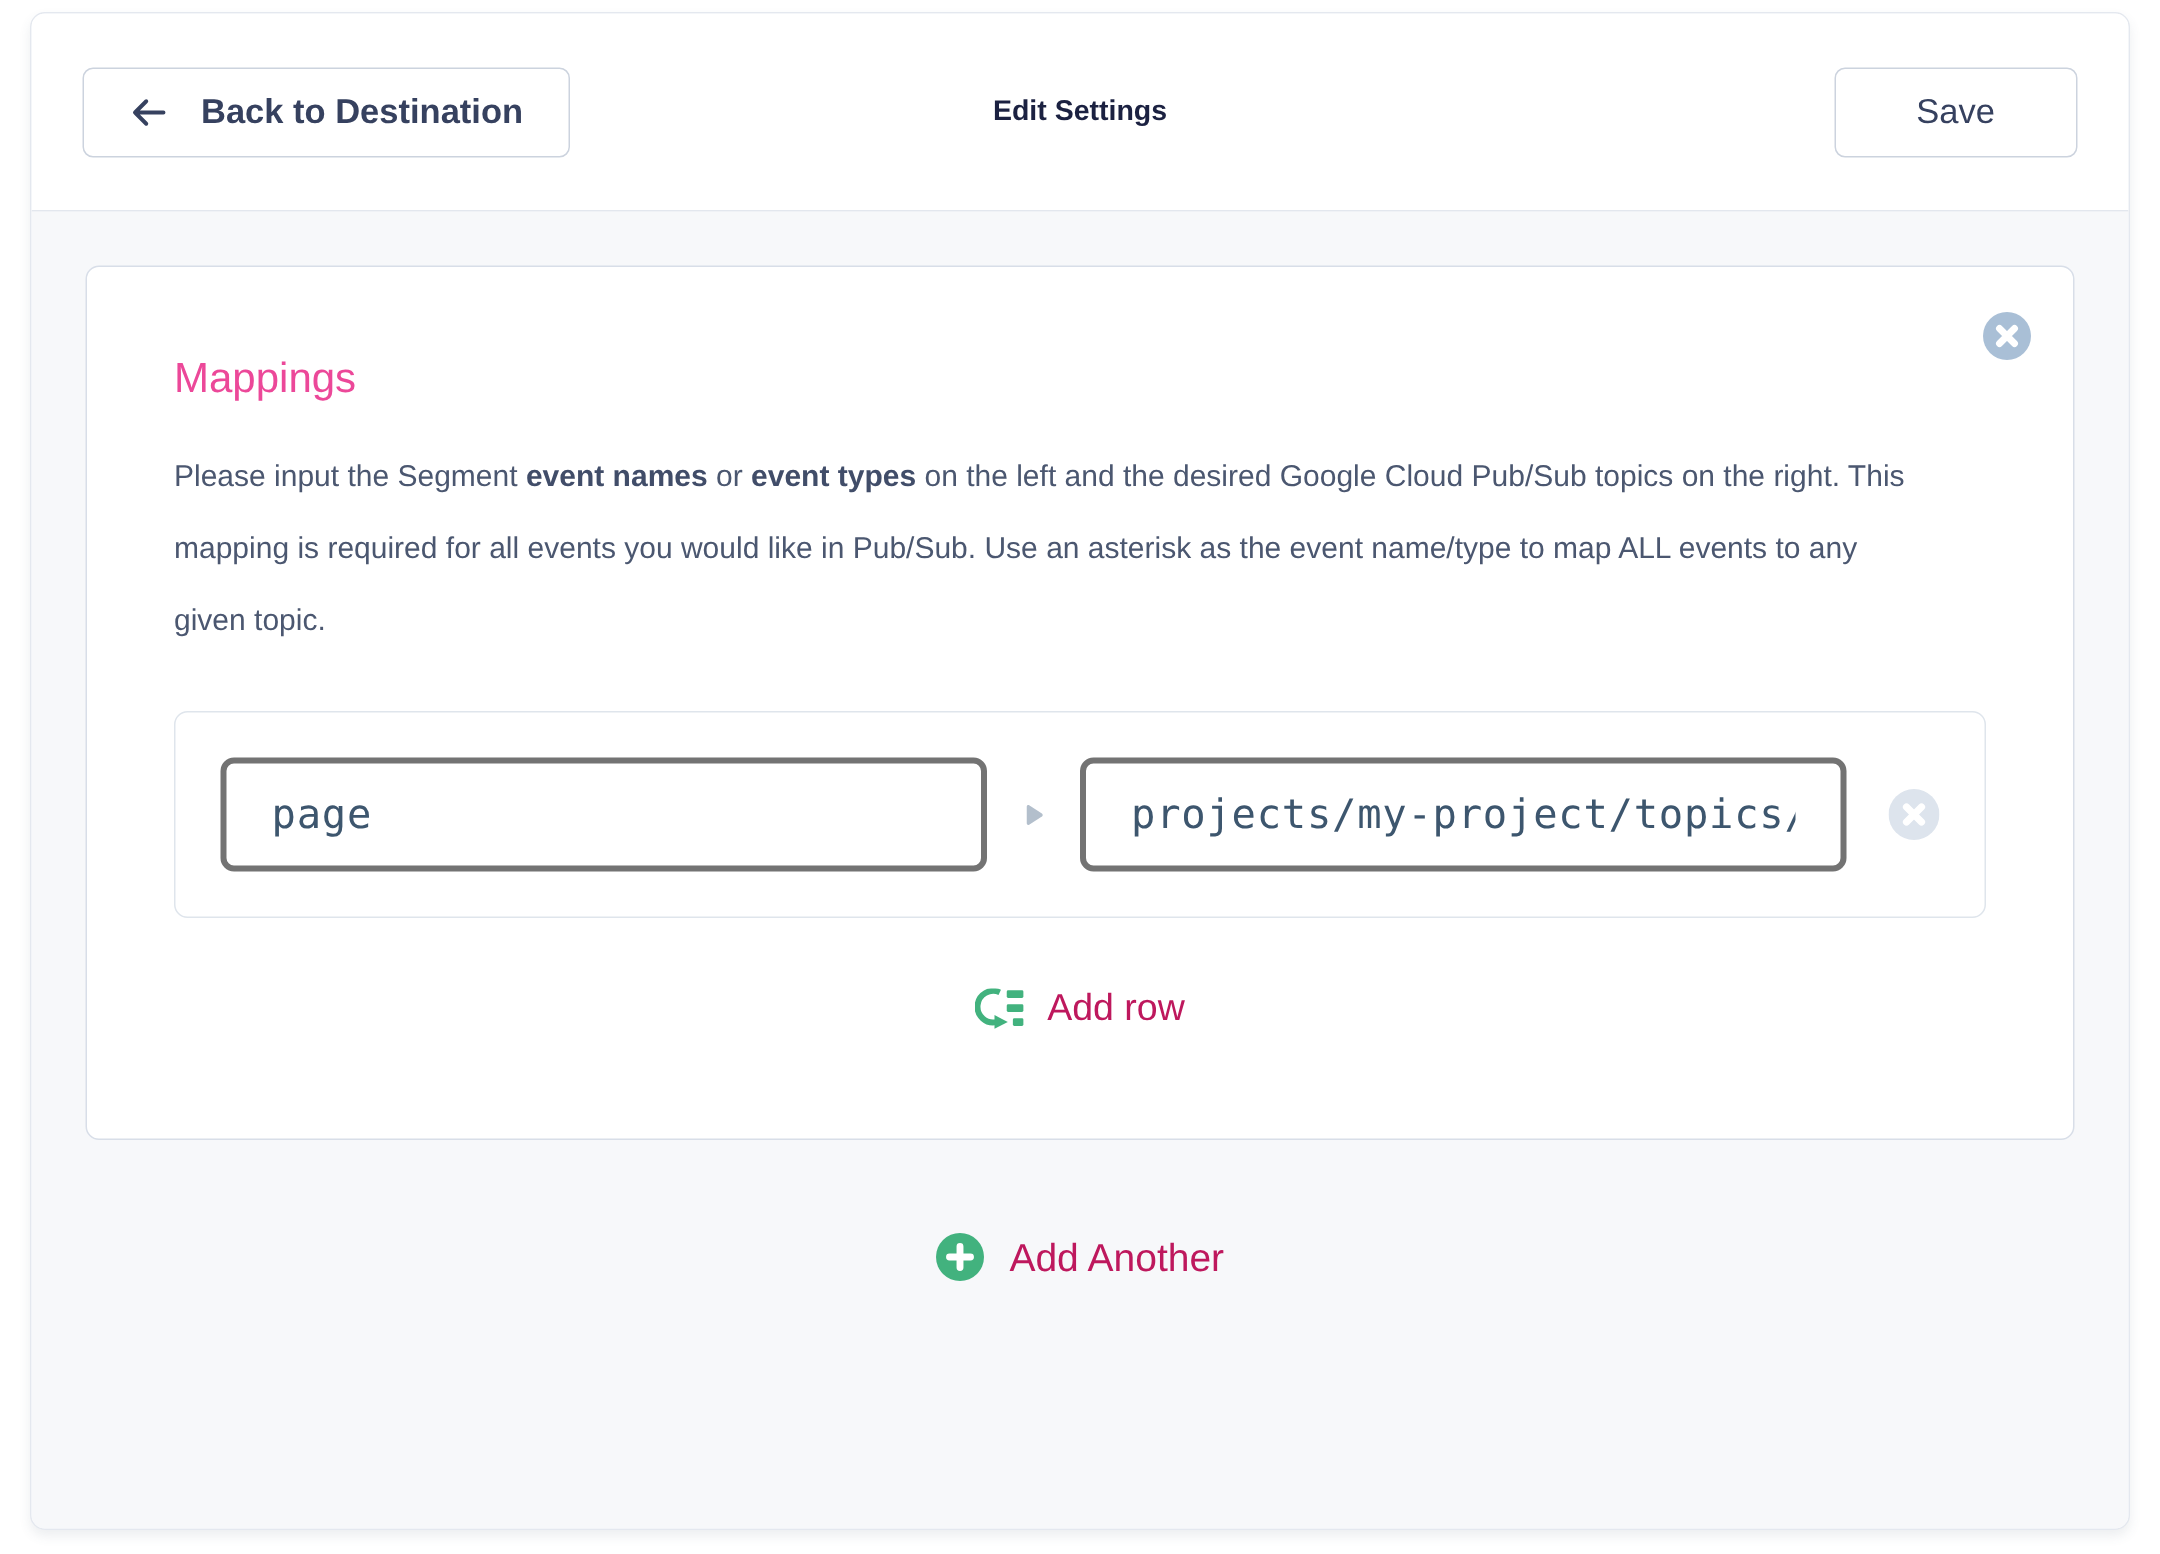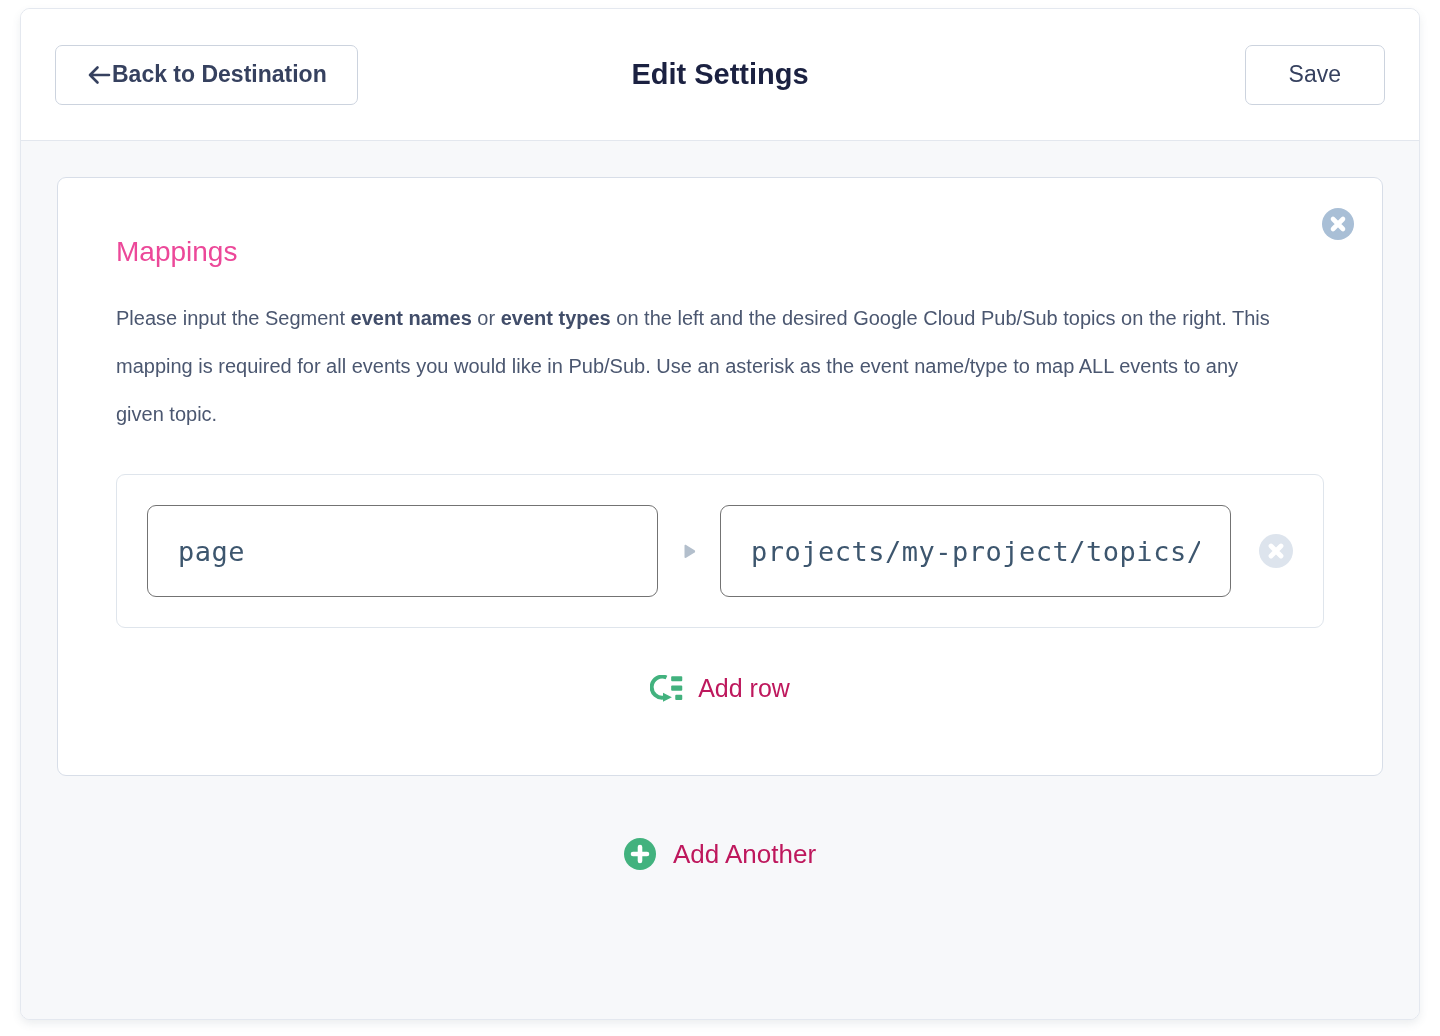--- a/index.html
+++ b/index.html
@@ -25,27 +25,27 @@
     border-bottom: 1px solid #e3e7ee;
     display: flex; align-items: center;
     padding: 0 34px;
     position: relative;
   }
   .btn {
     display: inline-flex; align-items: center; justify-content: center;
     height: 60px; background: #ffffff;
     border: 1px solid #ccd3de; border-radius: 7px;
     font-size: 23px; color: #36415f;
-    cursor: pointer; gap: 0;
+    cursor: pointer; gap: 22px;
   }
   .btn-back { padding: 0 30px; font-weight: 700; }
-  .btn-save { padding: 0 43px; font-weight: 400; margin-left: auto; }
+  .btn-save { padding: 0 54px; font-weight: 400; margin-left: auto; }
   .hdr-title {
     position: absolute; left: 0; right: 0; text-align: center;
-    font-size: 29px; font-weight: 700; color: #1b2141;
+    font-size: 19px; font-weight: 700; color: #1b2141;
     pointer-events: none;
   }
   
   .page-body {
     flex: 1; background: #f7f8fa;
     padding: 36px 36px 0 36px;
     overflow: hidden;
   }
   .intro {
     font-size: 24px; color: #53637b;
@@ -76,22 +76,22 @@
   .card-body strong { font-weight: 700; color: #414d69; }
   
   .row-box {
     border: 1px solid #dfe5ec; border-radius: 9px;
     background: #ffffff;
     padding: 30px;
     display: flex; align-items: center;
   }
   .map-input {
     flex: 1 1 0; min-width: 0;
-    height: 92px;
-    border: 1px solid #737373; border-radius: 9px;
+    height: 76px;
+    border: 4px solid #737373; border-radius: 9px;
     background: #ffffff;
     padding: 0 30px;
     font-family: "DejaVu Sans Mono", "Liberation Mono", monospace;
     font-size: 27px; letter-spacing: 0.5px; color: #3d566e;
     outline: none;
   }
   .row-arrow {
     flex: 0 0 62px; display: flex; align-items: center; justify-content: center;
   }
   .row-close { margin-left: 28px; flex: 0 0 34px; }

